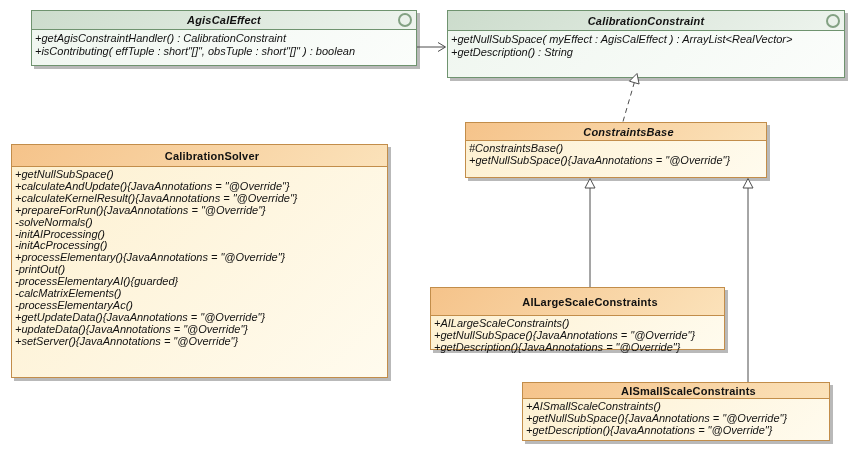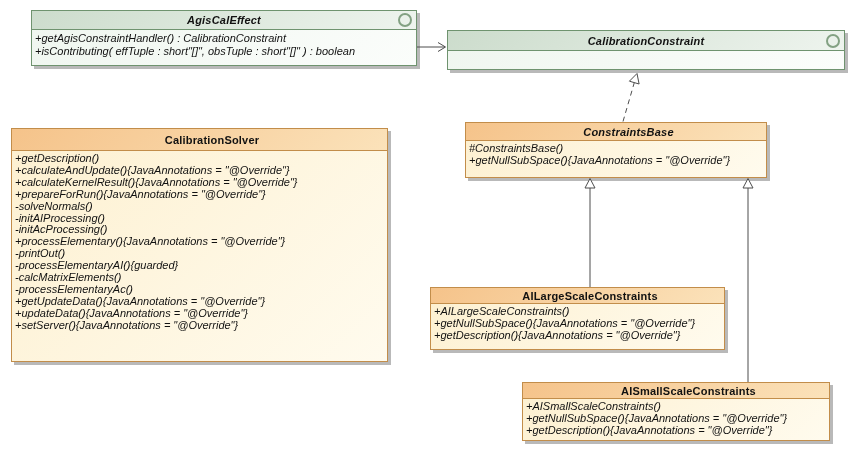--- a/index.html
+++ b/index.html
@@ -45,33 +45,37 @@
     <div class="hdr" style="height:19px">
       <span class="title">AgisCalEffect</span>
       <span class="circle-icon"></span>
     </div>
     <div class="body">
       <div class="m">+getAgisConstraintHandler() : CalibrationConstraint</div>
       <div class="m">+isContributing( effTuple : short"[]", obsTuple : short"[]" ) : boolean</div>
     </div>
   </div>
 
-  <div class="uml-class green" style="left:447px;top:30px;width:398px;height:40px">
+  <div class="uml-class green" style="left:447px;top:10px;width:398px;height:68px">
     <div class="hdr" style="height:20px">
       <span class="title">CalibrationConstraint</span>
       <span class="circle-icon"></span>
     </div>
+    <div class="body">
+      <div class="m">+getNullSubSpace( myEffect : AgisCalEffect ) : ArrayList&lt;RealVector&gt;</div>
+      <div class="m">+getDescription() : String</div>
+    </div>
   </div>
 
-  <div class="uml-class orange" style="left:11px;top:128px;width:377px;height:234px">
+  <div class="uml-class orange" style="left:11px;top:144px;width:377px;height:234px">
     <div class="hdr" style="height:22px">
       <span class="title">CalibrationSolver</span>
     </div>
     <div class="body">
-      <div class="m">+getDescription()</div>
+      <div class="m">+getNullSubSpace()</div>
       <div class="m">+calculateAndUpdate(){JavaAnnotations = "@Override"}</div>
       <div class="m">+calculateKernelResult(){JavaAnnotations = "@Override"}</div>
       <div class="m">+prepareForRun(){JavaAnnotations = "@Override"}</div>
       <div class="m">-solveNormals()</div>
       <div class="m">-initAIProcessing()</div>
       <div class="m">-initAcProcessing()</div>
       <div class="m">+processElementary(){JavaAnnotations = "@Override"}</div>
       <div class="m">-printOut()</div>
       <div class="m">-processElementaryAI(){guarded}</div>
       <div class="m">-calcMatrixElements()</div>
@@ -86,21 +90,21 @@
     <div class="hdr" style="height:18px">
       <span class="title">ConstraintsBase</span>
     </div>
     <div class="body">
       <div class="m">#ConstraintsBase()</div>
       <div class="m">+getNullSubSpace(){JavaAnnotations = "@Override"}</div>
     </div>
   </div>
 
   <div class="uml-class orange" style="left:430px;top:287px;width:295px;height:63px">
-    <div class="hdr" style="height:16px">
+    <div class="hdr" style="height:28px">
       <span class="title">AILargeScaleConstraints</span>
     </div>
     <div class="body">
       <div class="m">+AILargeScaleConstraints()</div>
       <div class="m">+getNullSubSpace(){JavaAnnotations = "@Override"}</div>
       <div class="m">+getDescription(){JavaAnnotations = "@Override"}</div>
     </div>
   </div>
 
   <div class="uml-class orange" style="left:522px;top:382px;width:308px;height:59px">

